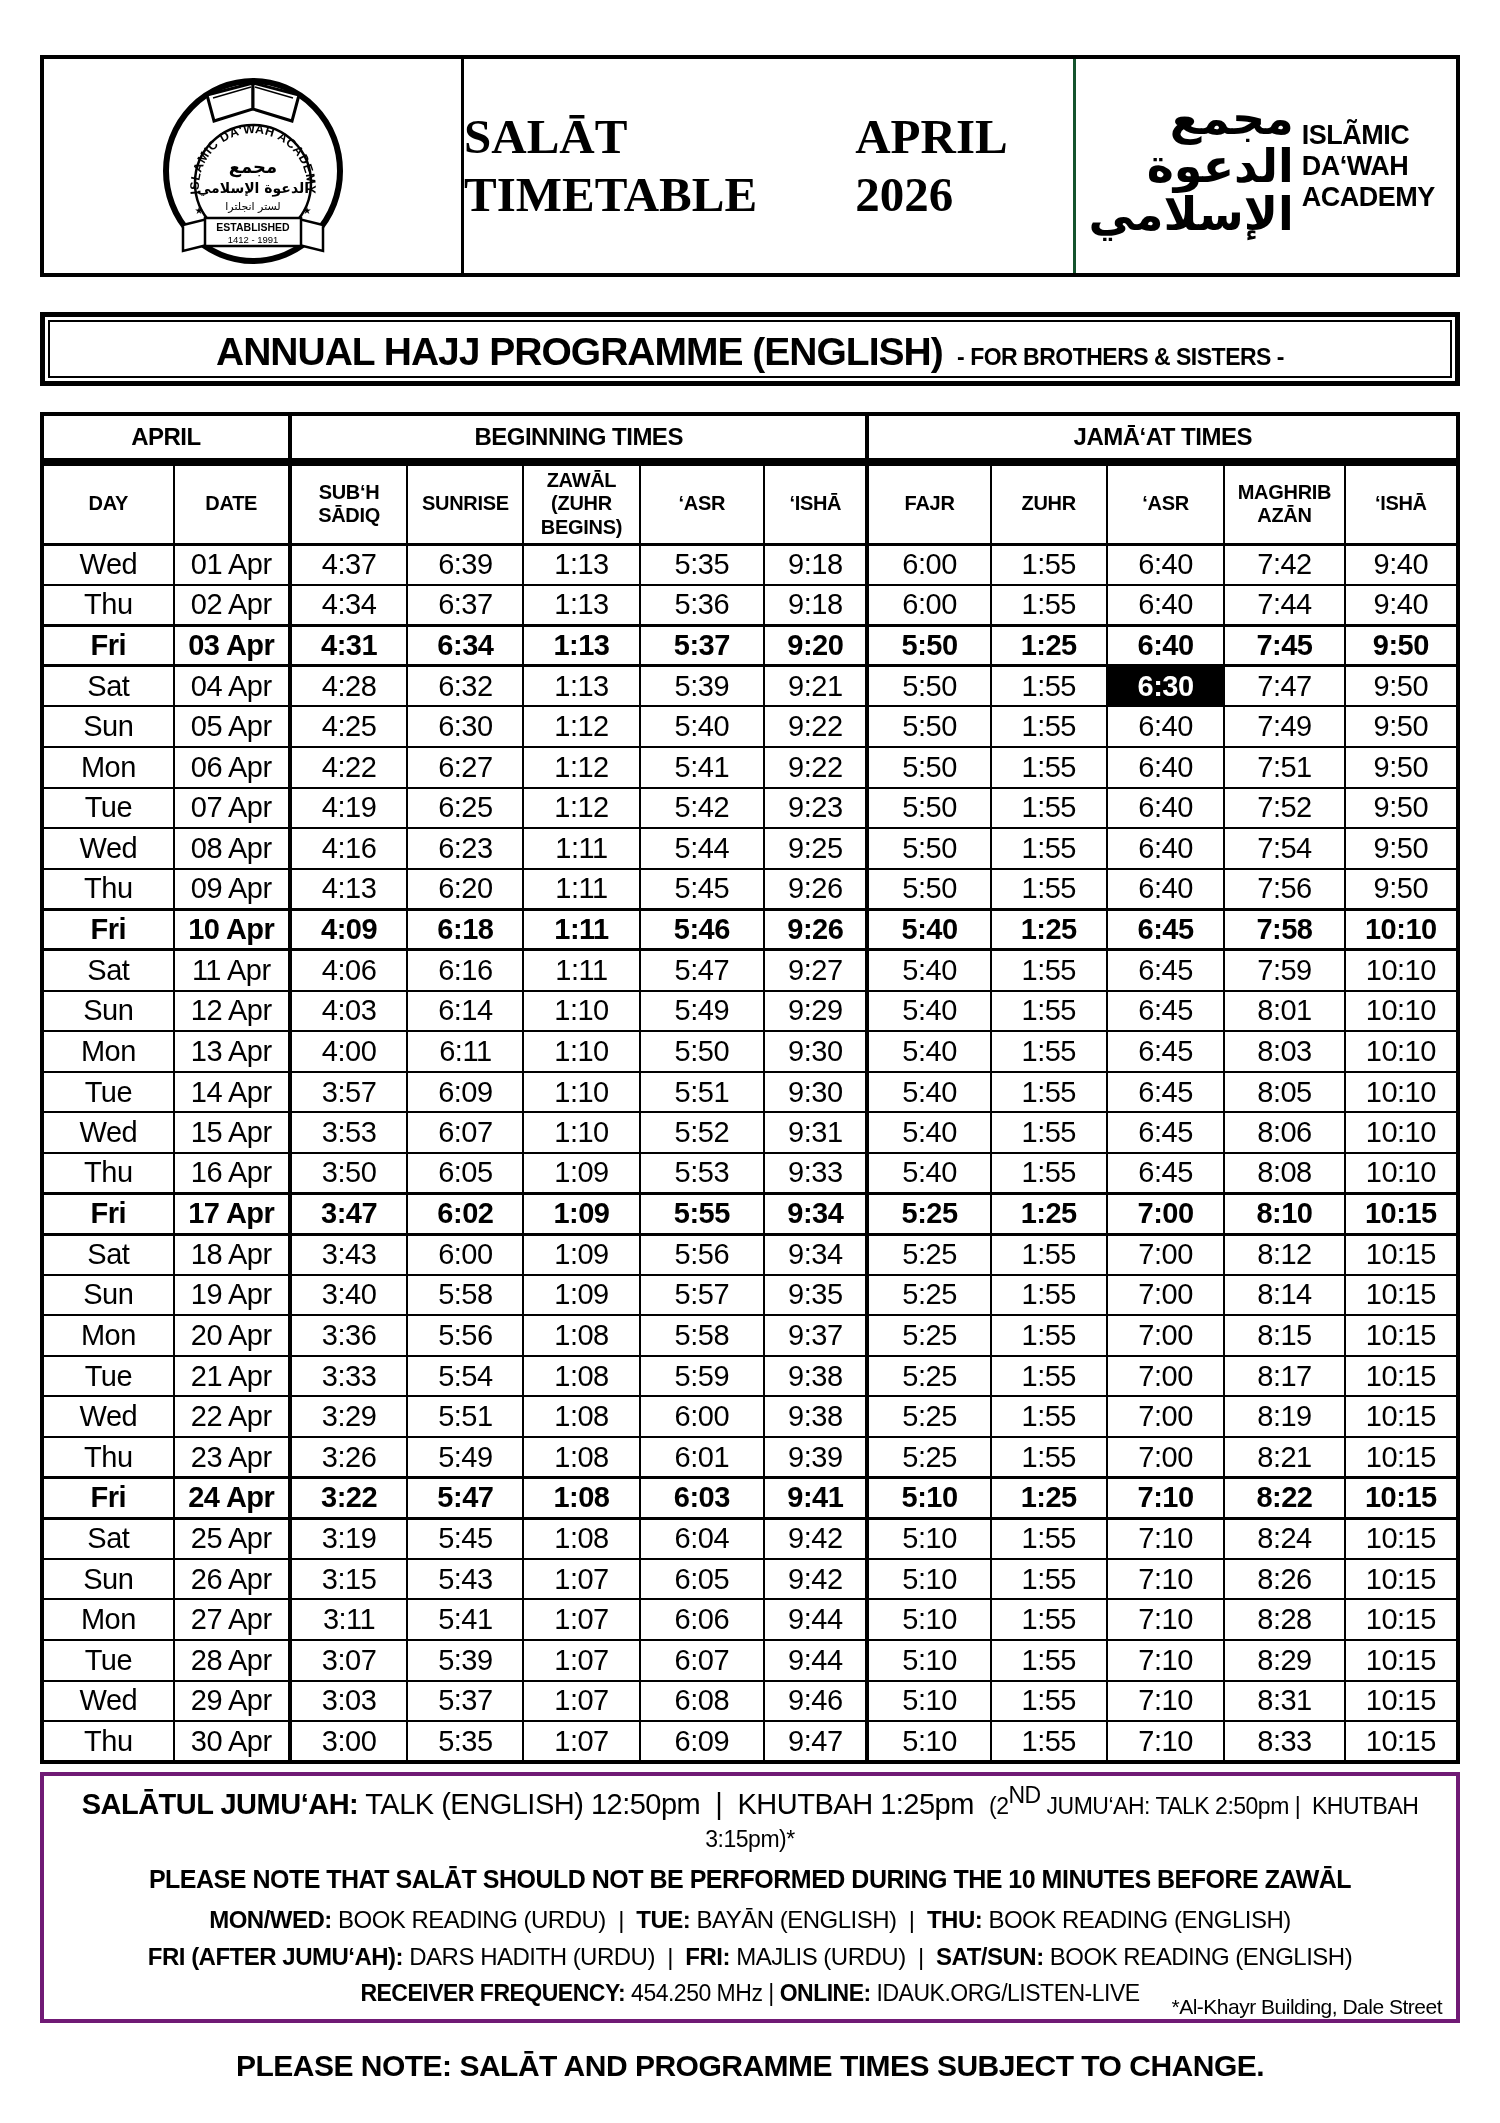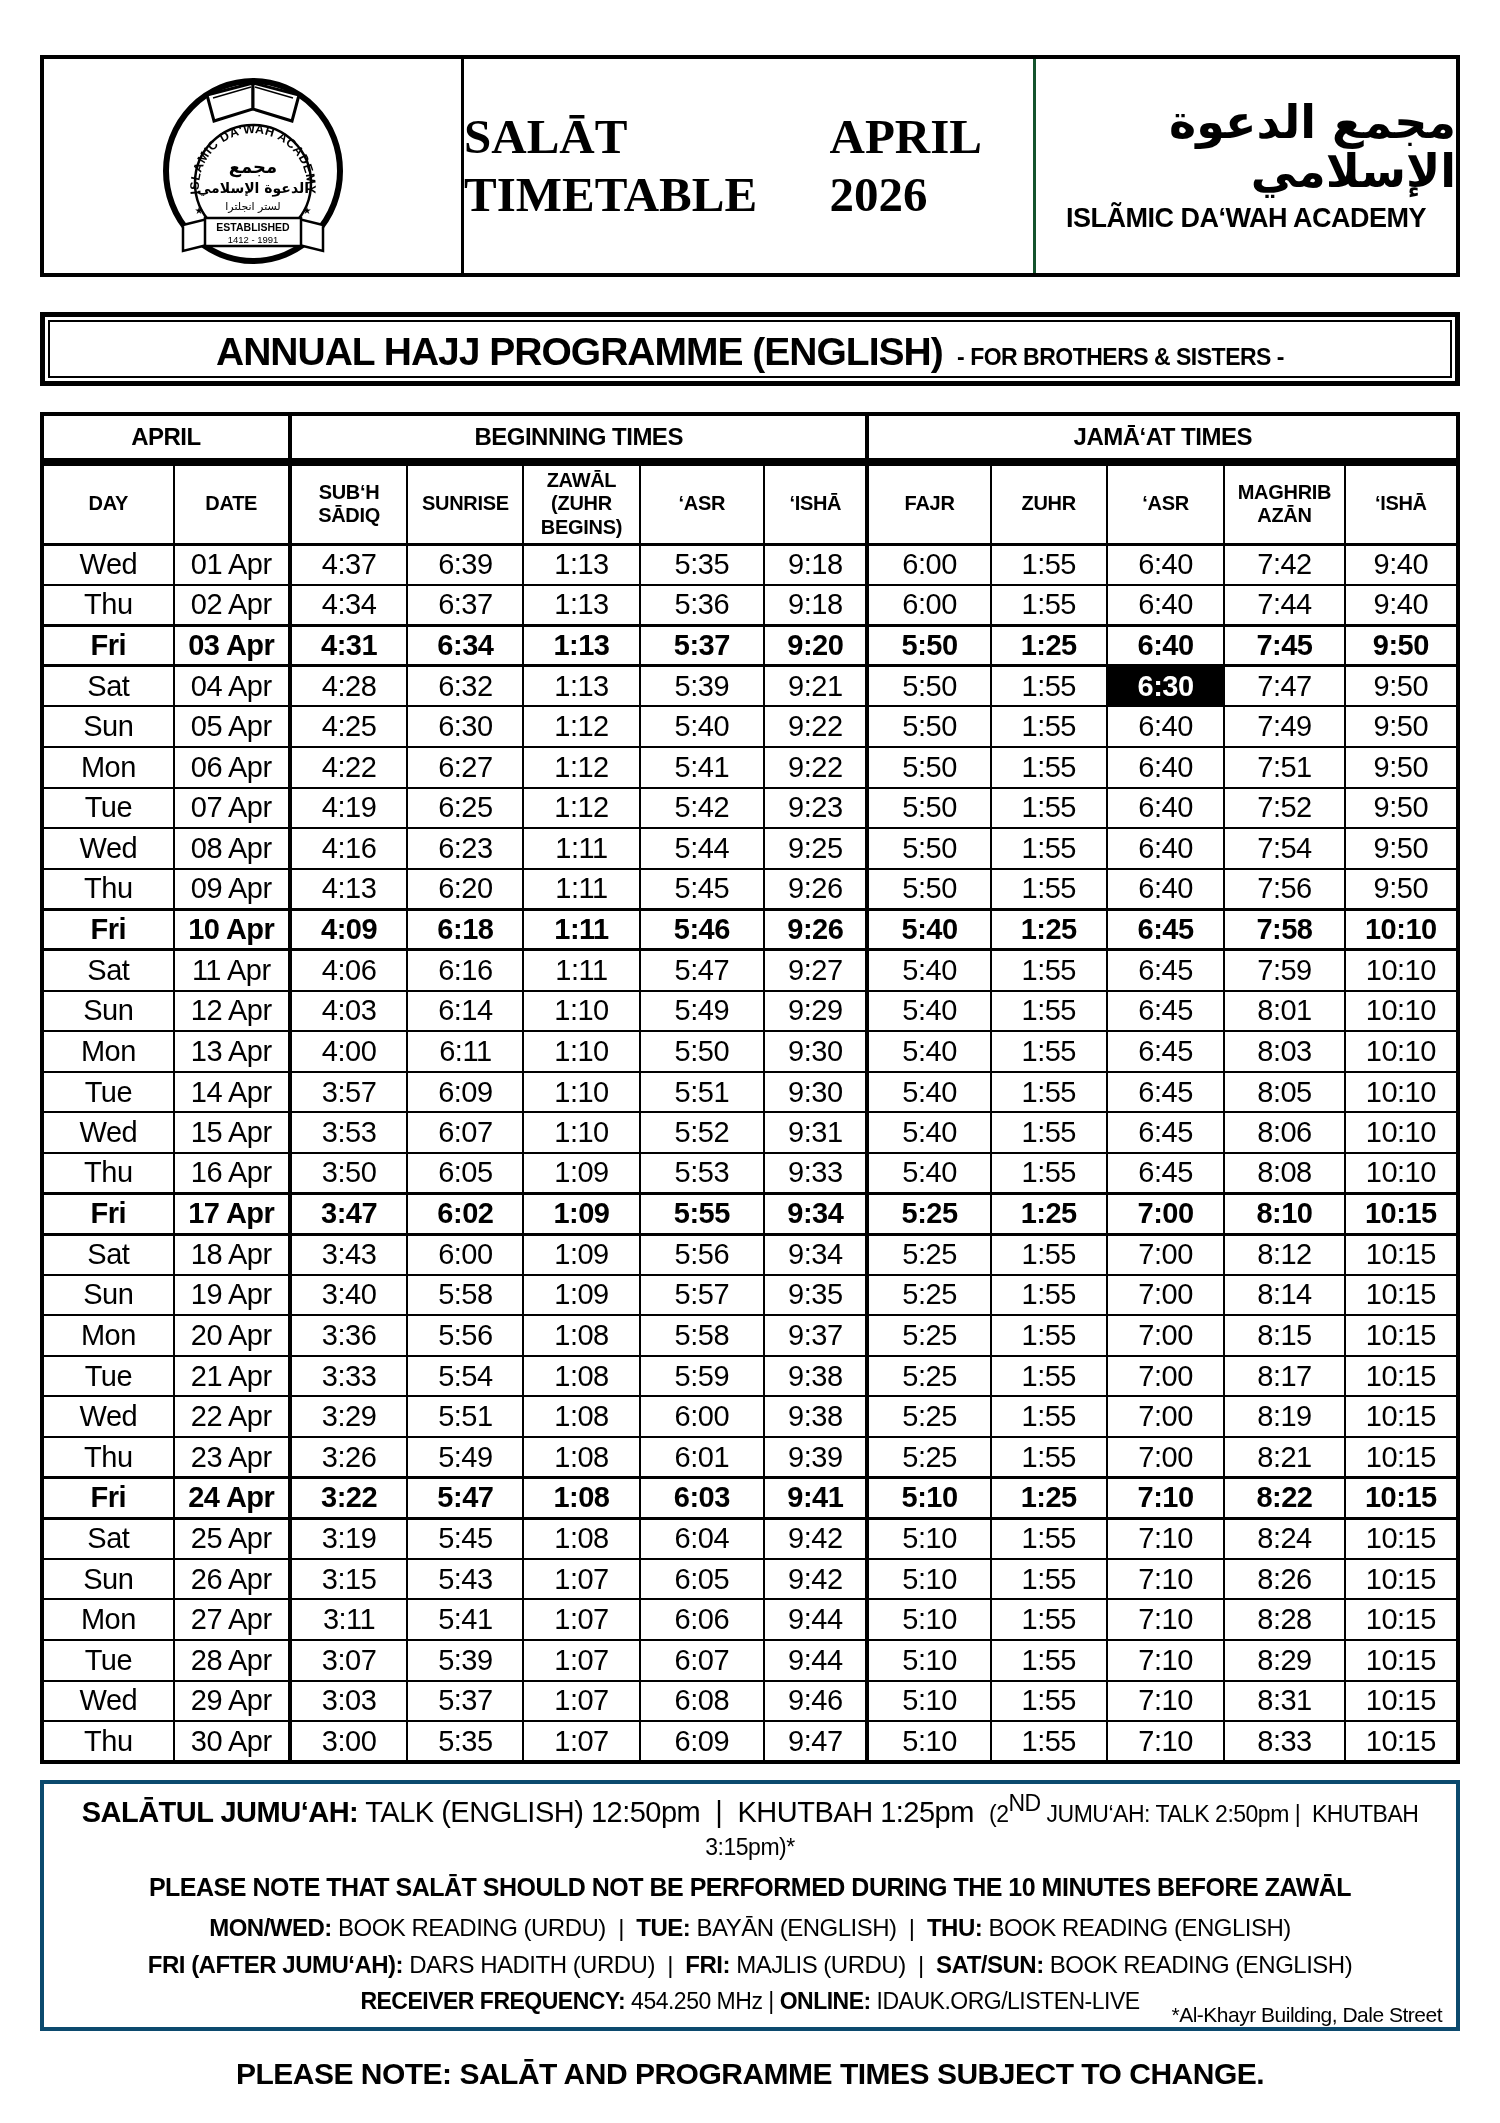--- a/index.html
+++ b/index.html
@@ -15,21 +15,21 @@
   .header {
     height: 222px; border: 4px solid #000;
     display: flex; align-items: stretch;
   }
   .h-logo { width: 420px; display: flex; align-items: center; justify-content: center; border-right: 3px solid #000; }
   .h-title {
     flex: 1; border-right: 3px solid #14532d;
     display: flex; flex-direction: row; justify-content: center; align-items: center;
     font-family: "Liberation Serif", serif; font-weight: bold; font-size: 49px; line-height: 1.18;
   }
-  .h-org { width: 420px; display: flex; flex-direction: column; align-items: center; justify-content: center; gap: 8px; }
+  .h-org { width: 380px; display: flex; flex-direction: row; align-items: center; justify-content: center; gap: 8px; }
   .h-org .arabic { font-family: "DejaVu Sans", sans-serif; font-size: 46px; line-height: 1.05; direction: rtl; font-weight: bold; }
   .h-org .name { font-size: 27px; font-weight: bold; letter-spacing: -0.5px; }
 
   
   .announce-outer { margin-top: 35px; border: 5px solid #000; padding: 3px; }
   .announce-inner {
     border: 2px solid #000; text-align: center;
     padding: 8px 6px 2px 6px;
   }
   .a-line1 { white-space: nowrap; }
@@ -53,21 +53,21 @@
   }
   tbody.tb td {
     font-size: 29px; height: 40.6px; line-height: 1;
     border-top: 2px solid #000; letter-spacing: -0.5px;
   }
   tbody.tb tr.fri td { font-weight: bold; border-top: 3px solid #000; border-bottom: 3px solid #000; }
   tbody.tb td.hl { background: #000; color: #fff; font-weight: bold; }
 
   
   .footer {
-    margin-top: 16px; border: 4px solid #0c4a6e; text-align: center;
+    margin-top: 8px; border: 4px solid #701a75; text-align: center;
     padding: 12px 12px 12px 12px; position: relative;
   }
   .f-line { letter-spacing: -0.5px; }
   .f-line1 { font-size: 29px; }
   .f-line1 .sm { font-size: 23px; }
   .f-line1 sup { font-size: 13px; line-height: 0; }
   .f-line2 { font-size: 25px; font-weight: bold; margin-top: 11px; }
   .f-line3 { font-size: 24px; margin-top: 12px; }
   .f-line4 { font-size: 24px; margin-top: 9px; }
   .f-line5 { font-size: 23px; margin-top: 9px; }

